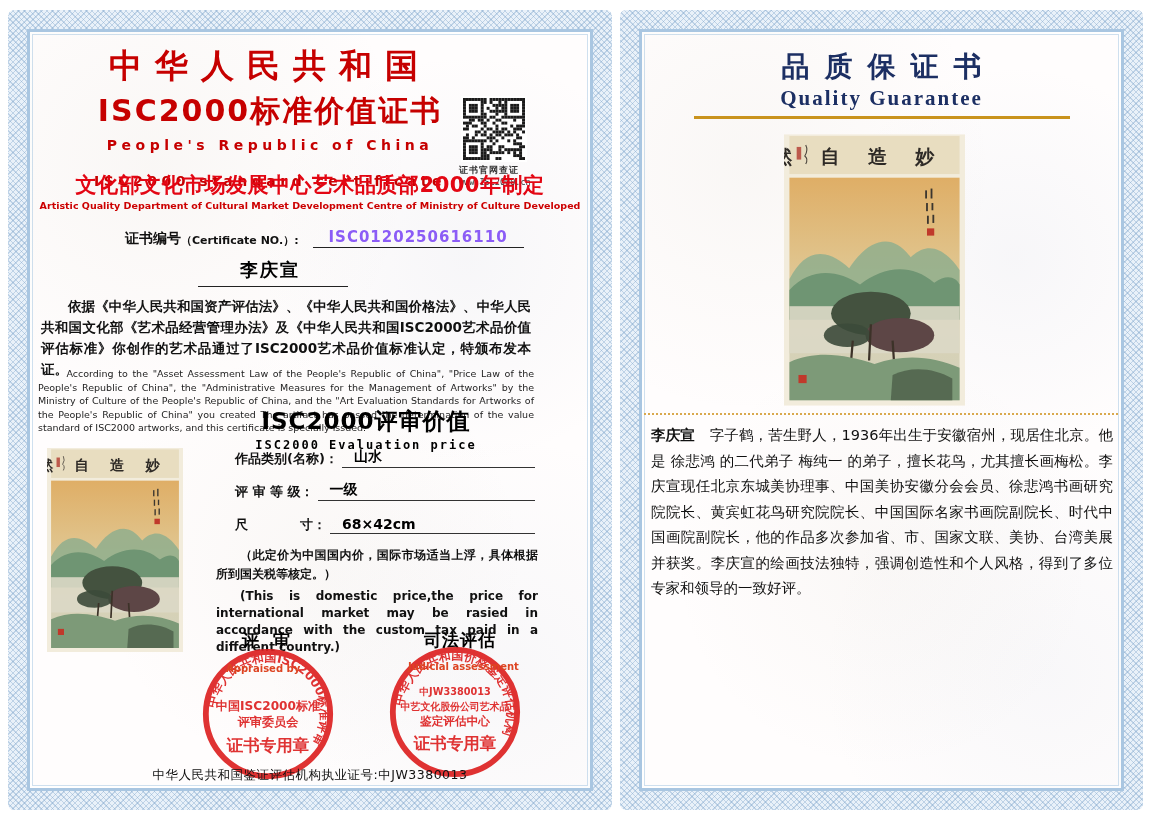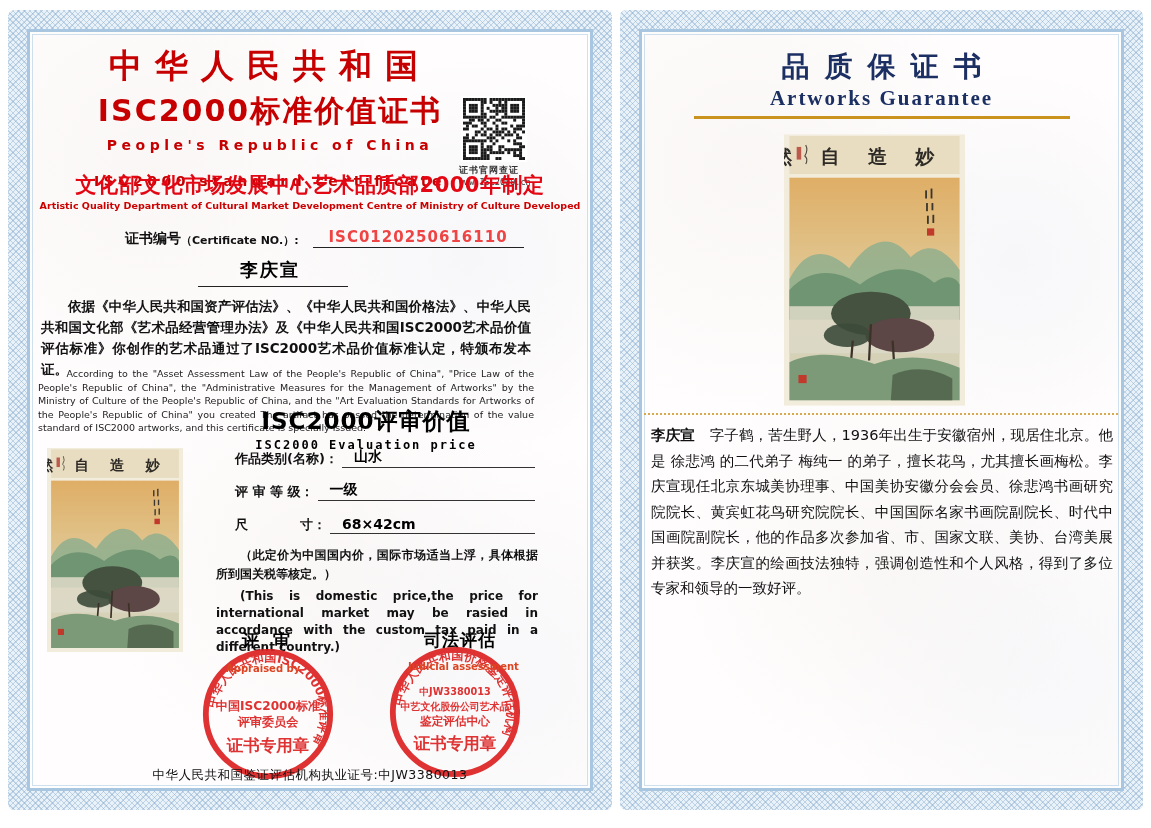--- a/index.html
+++ b/index.html
@@ -40,21 +40,21 @@
   .qr-cap2 { font-size:8.5px; color:#333; font-family:"DejaVu Sans Mono",monospace; }
 
   .dept-cn { left:0; top:139px; width:100%; text-align:center; color:#e30613;
     font-size:21px; font-weight:bold; letter-spacing:0.5px; }
   .dept-en { left:0; top:168px; width:100%; text-align:center; color:#cc0000;
     font-size:9.5px; font-weight:bold; }
 
   .certno-row { left:95px; top:196px; display:flex; align-items:flex-end; }
   .certno-label-cn { font-size:14px; font-weight:bold; color:#111; }
   .certno-label-en { font-size:11px; font-weight:bold; color:#111; }
-  .certno-value { font-size:15px; font-weight:bold; color:#ef4444; letter-spacing:1px;
+  .certno-value { font-size:15px; font-weight:bold; color:#8b5cf6; letter-spacing:1px;
     border-bottom:1.6px solid #222; padding:0 16px 1px 16px; margin-left:14px; }
 
   .artist-name { left:20px; top:226px; width:440px; text-align:center;
     font-size:18px; font-weight:bold; color:#000; letter-spacing:2px; }
   .name-rule { left:168px; top:254px; width:150px; border-top:1.6px solid #222; }
 
   .body-cn { left:11px; top:264px; width:490px; font-size:13.5px; font-weight:600;
     color:#111; line-height:21px; text-align:justify; text-indent:2em; }
   .body-en { left:8px; top:335px; width:496px; font-size:9.5px; color:#222;
     line-height:13.5px; text-align:justify; text-indent:3em; }
@@ -478,21 +478,21 @@
       </div>
 
       <div class="abs footer-line">中华人民共和国鉴证评估机构执业证号:中JW3380013</div>
     </div>
   </div>
 
   <div class="page right">
     <div class="page-inner">
 
       <div class="abs q-title-cn">品质保证书</div>
-      <div class="abs q-title-en">Artworks Guarantee</div>
+      <div class="abs q-title-en">Quality Guarantee</div>
       <div class="abs gold-rule"></div>
 
       <svg class="abs painting big" viewBox="0 0 200 300">
         <use href="#scroll-painting"></use>
       </svg>
 
       <div class="abs dotted-rule"></div>
 
       <div class="abs bio">
         <b>李庆宣</b><span>　字子鹤，苦生野人，1936年出生于安徽宿州，现居住北京。他是 徐悲鸿 的二代弟子 梅纯一 的弟子，擅长花鸟，尤其擅长画梅松。李庆宣现任北京东城美协理事、中国美协安徽分会会员、徐悲鸿书画研究院院长、黄宾虹花鸟研究院院长、中国国际名家书画院副院长、时代中国画院副院长，他的作品多次参加省、市、国家文联、美协、台湾美展并获奖。李庆宣的绘画技法独特，强调创造性和个人风格，得到了多位专家和领导的一致好评。</span>

